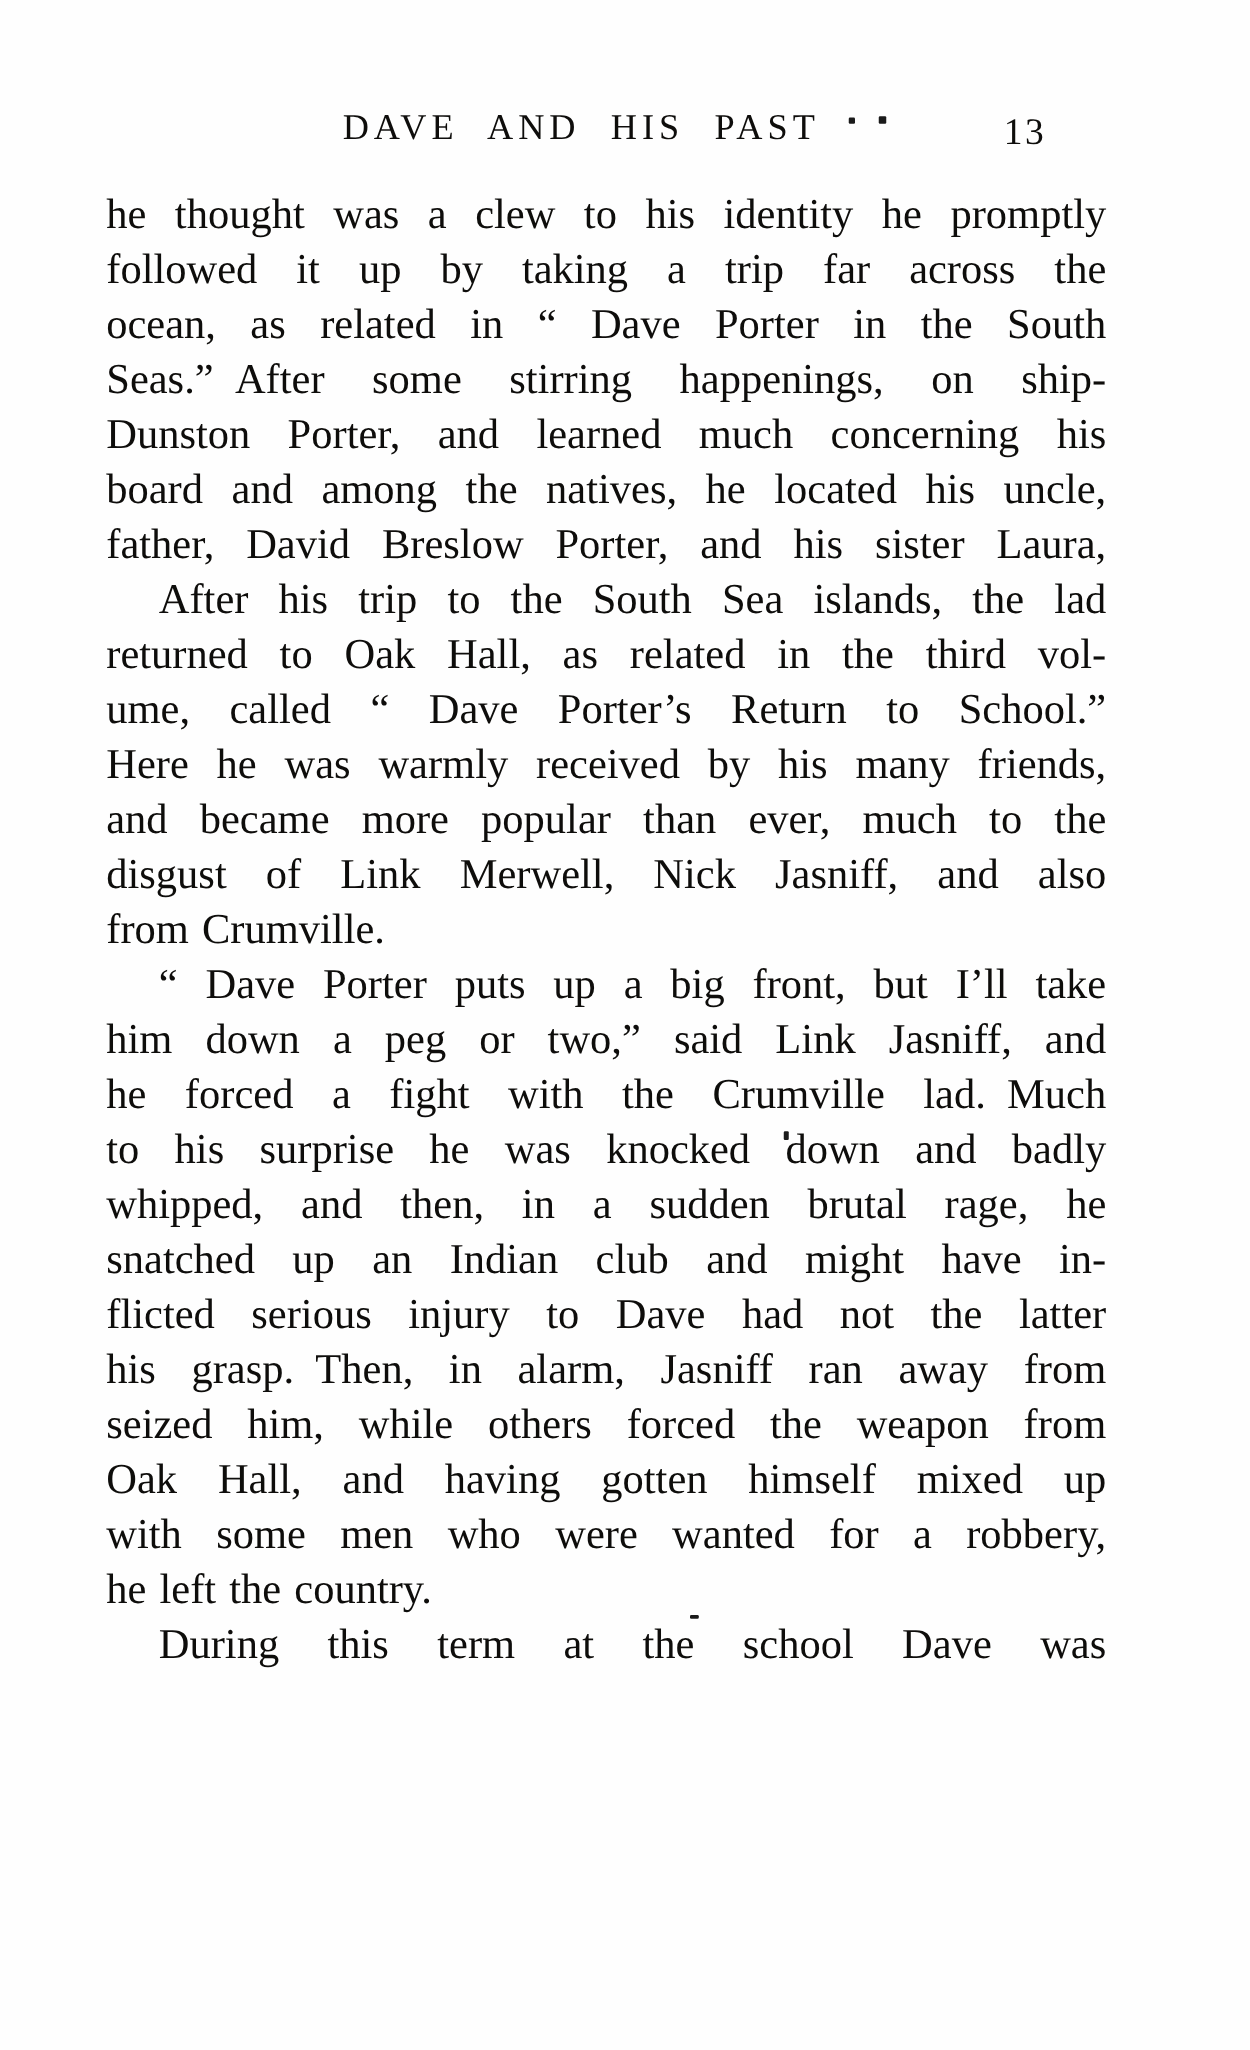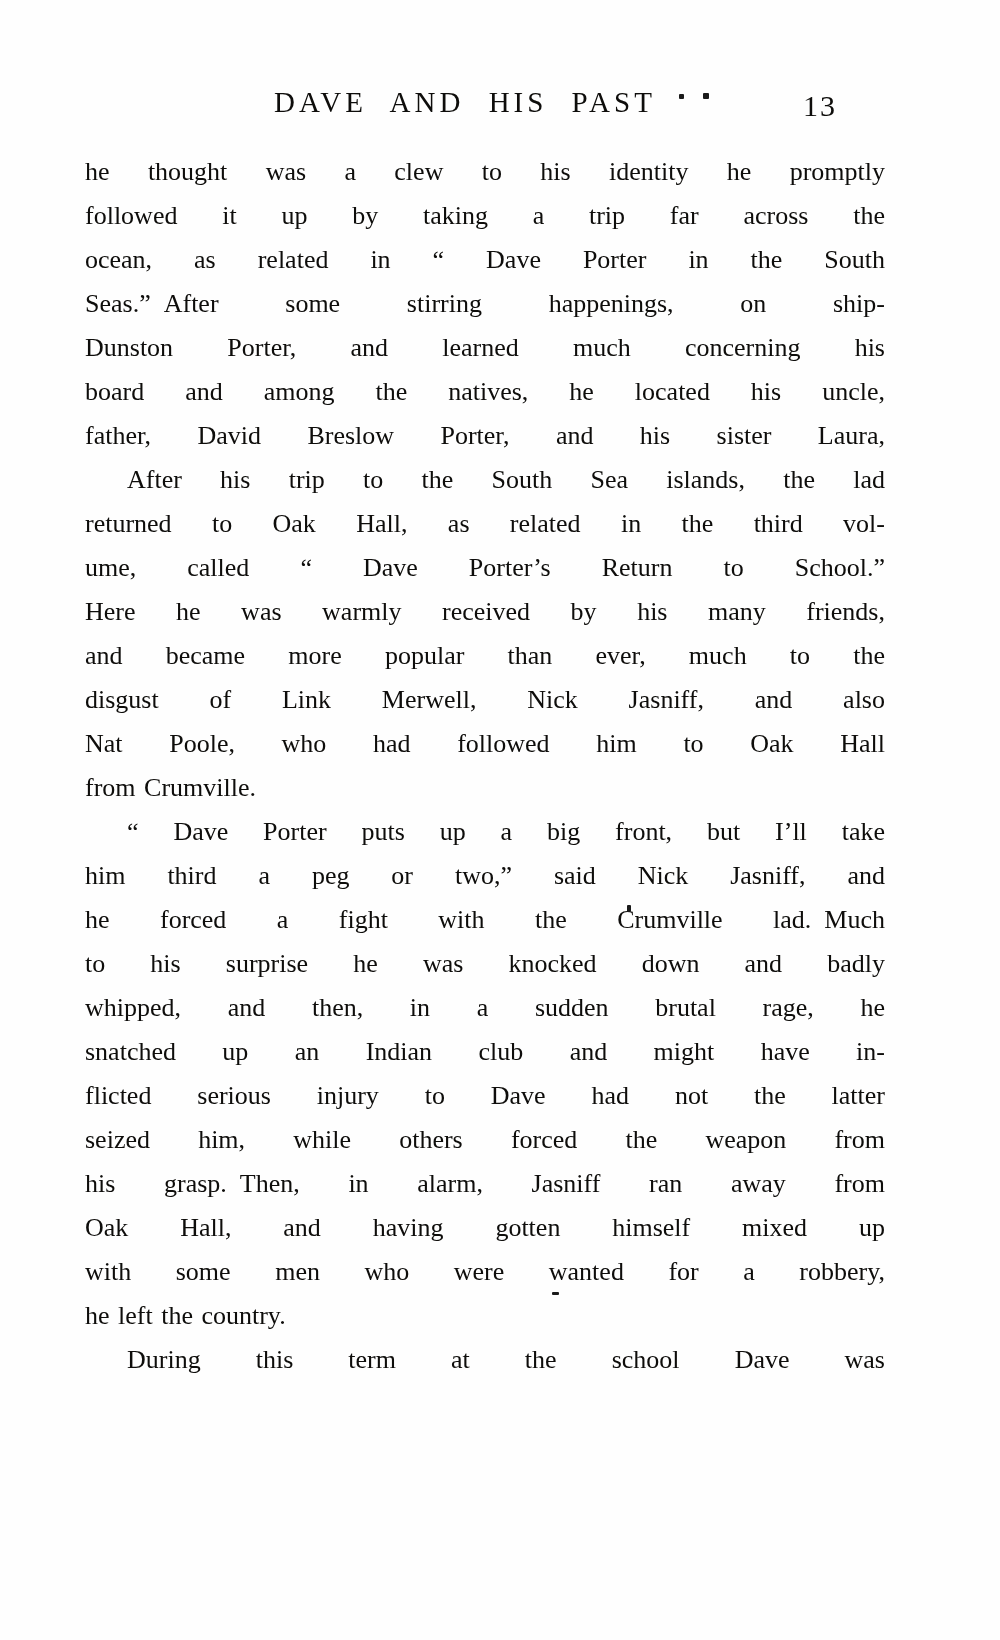--- a/index.html
+++ b/index.html
@@ -30,21 +30,21 @@
   .running-header .folio {
     position: absolute; right: 48px; top: 3px;
     font-size: 30px;
     letter-spacing: 2px;
   }
 
   
   .page-body {
     position: absolute;
     left: 85px; top: 150px; width: 800px;
-    font-size: 26px;
+    font-size: 34px;
     line-height: 44px;
   }
   .paragraph { margin: 0; }
   .line {
     text-align: justify;
     text-align-last: justify;
     word-spacing: 2px;
     white-space: normal;
     height: 44px;
     overflow: visible;
@@ -81,33 +81,32 @@
         <div class="line">board and among the natives, he located his uncle,</div>
         <div class="line">father, David Breslow Porter, and his sister Laura,</div>
       </div>
       <div class="paragraph">
         <div class="line indent">After his trip to the South Sea islands, the lad</div>
         <div class="line">returned to Oak Hall, as related in the third vol-</div>
         <div class="line">ume, called “ Dave Porter’s Return to School.”</div>
         <div class="line">Here he was warmly received by his many friends,</div>
         <div class="line">and became more popular than ever, much to the</div>
         <div class="line">disgust of Link Merwell, Nick Jasniff, and also</div>
-        <div class="line">Nat Poole, who had followed him to Oak Hall</div>
         <div class="line para-end">from Crumville.</div>
       </div>
       <div class="paragraph">
         <div class="line indent">“ Dave Porter puts up a big front, but I’ll take</div>
-        <div class="line">him third a peg or two,” said Nick Jasniff, and</div>
+        <div class="line">him down a peg or two,” said Link Jasniff, and</div>
         <div class="line">he forced a fight with the Crumville lad. Much</div>
         <div class="line">to his surprise he was knocked down and badly</div>
         <div class="line">whipped, and then, in a sudden brutal rage, he</div>
         <div class="line">snatched up an Indian club and might have in-</div>
         <div class="line">flicted serious injury to Dave had not the latter</div>
+        <div class="line">his grasp. Then, in alarm, Jasniff ran away from</div>
         <div class="line">seized him, while others forced the weapon from</div>
-        <div class="line">his grasp. Then, in alarm, Jasniff ran away from</div>
         <div class="line">Oak Hall, and having gotten himself mixed up</div>
         <div class="line">with some men who were wanted for a robbery,</div>
         <div class="line para-end">he left the country.</div>
       </div>
       <div class="paragraph">
         <div class="line indent">During this term at the school Dave was</div>
       </div>
     </div>
 
   <span class="scan-speck speck-a"></span>

